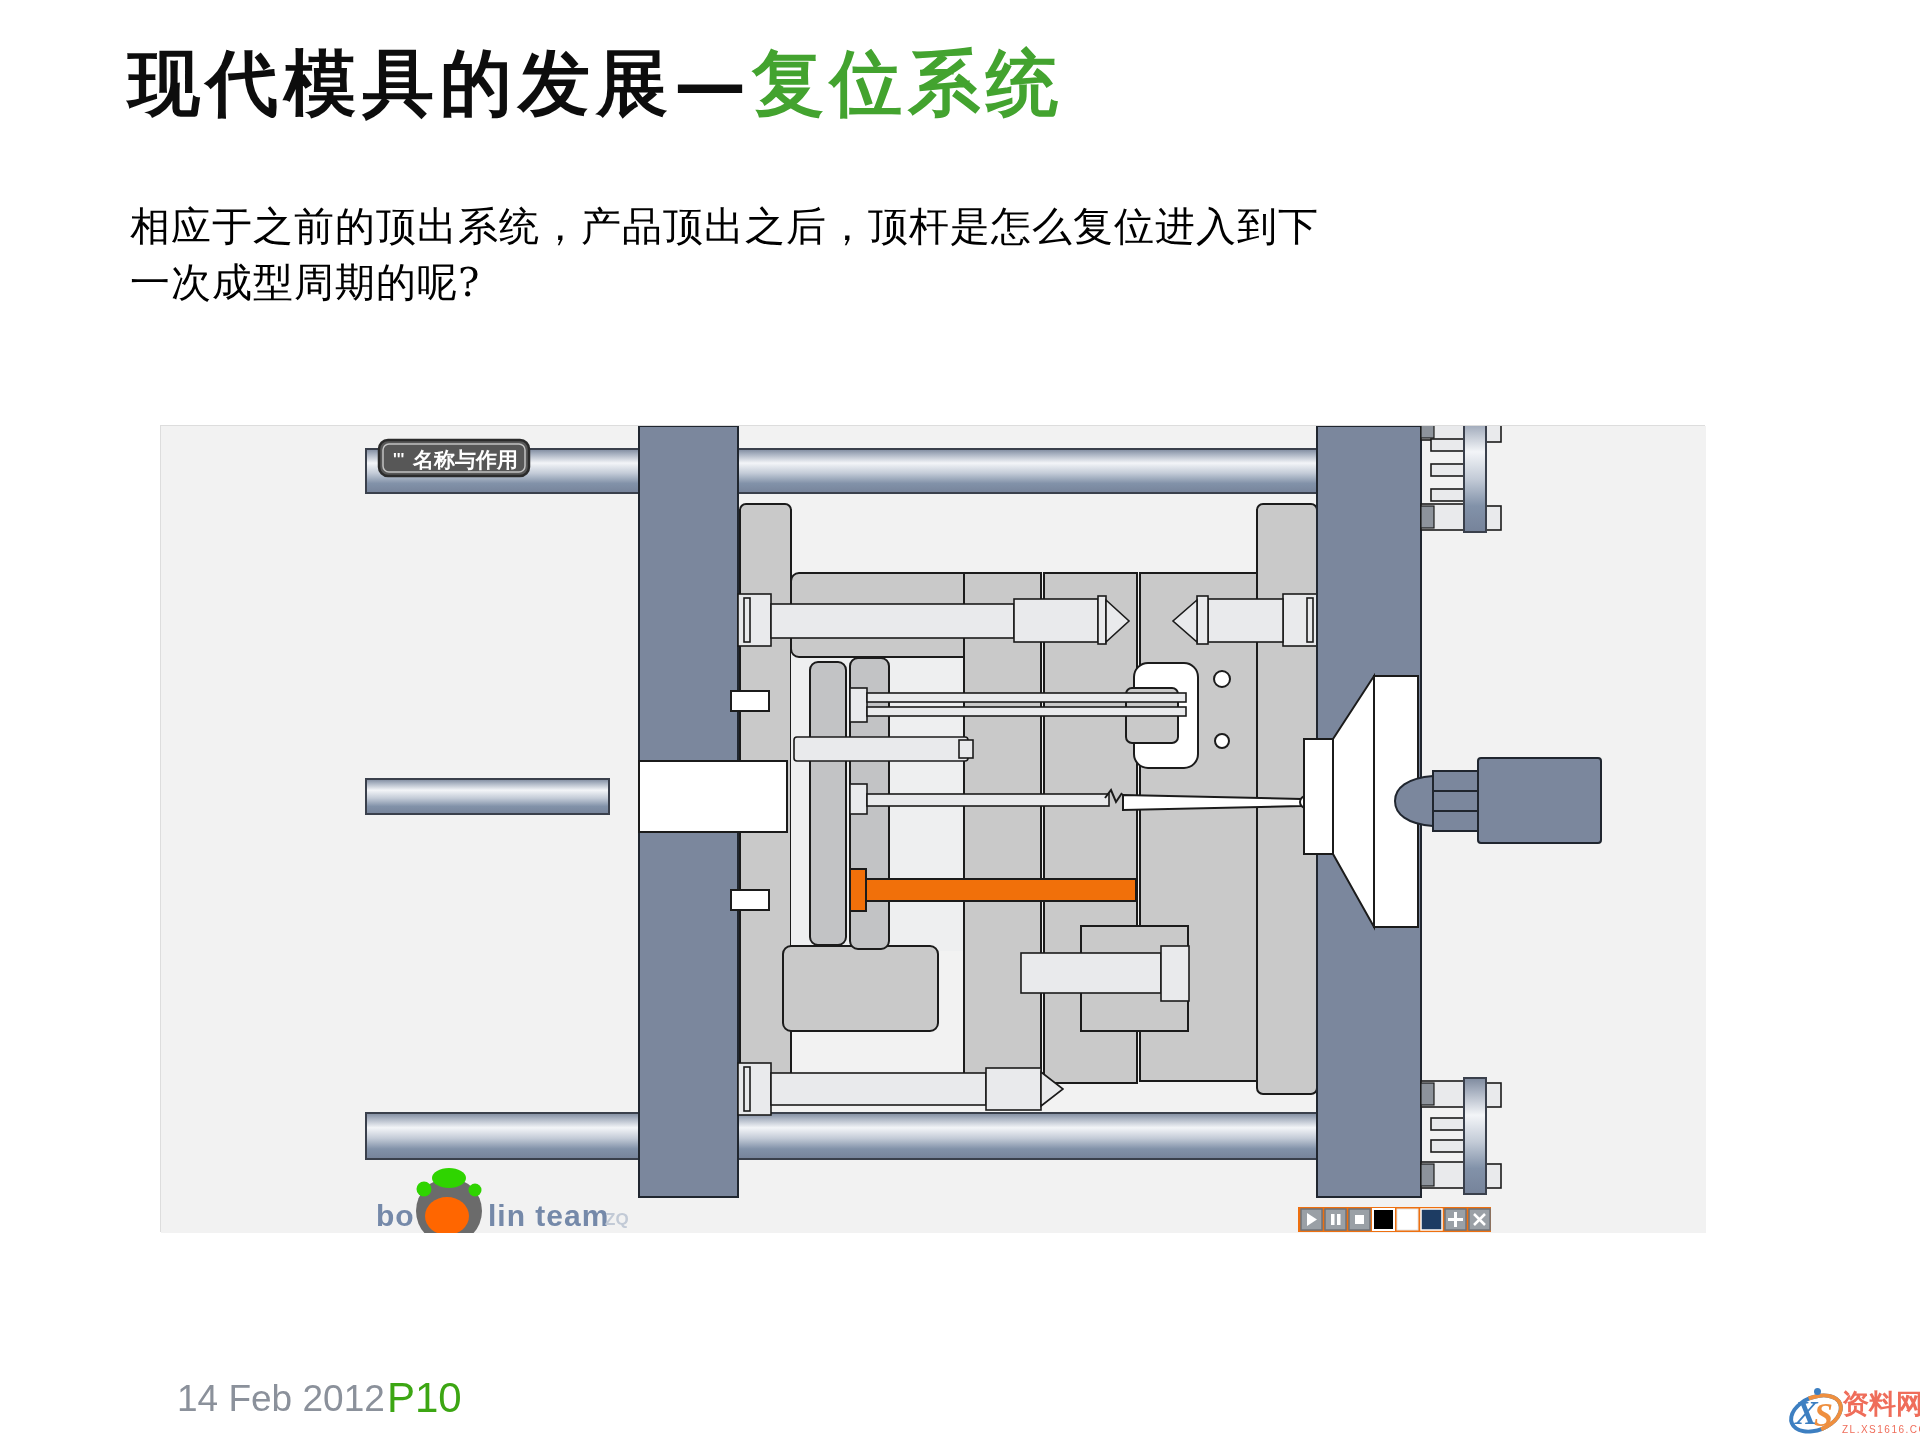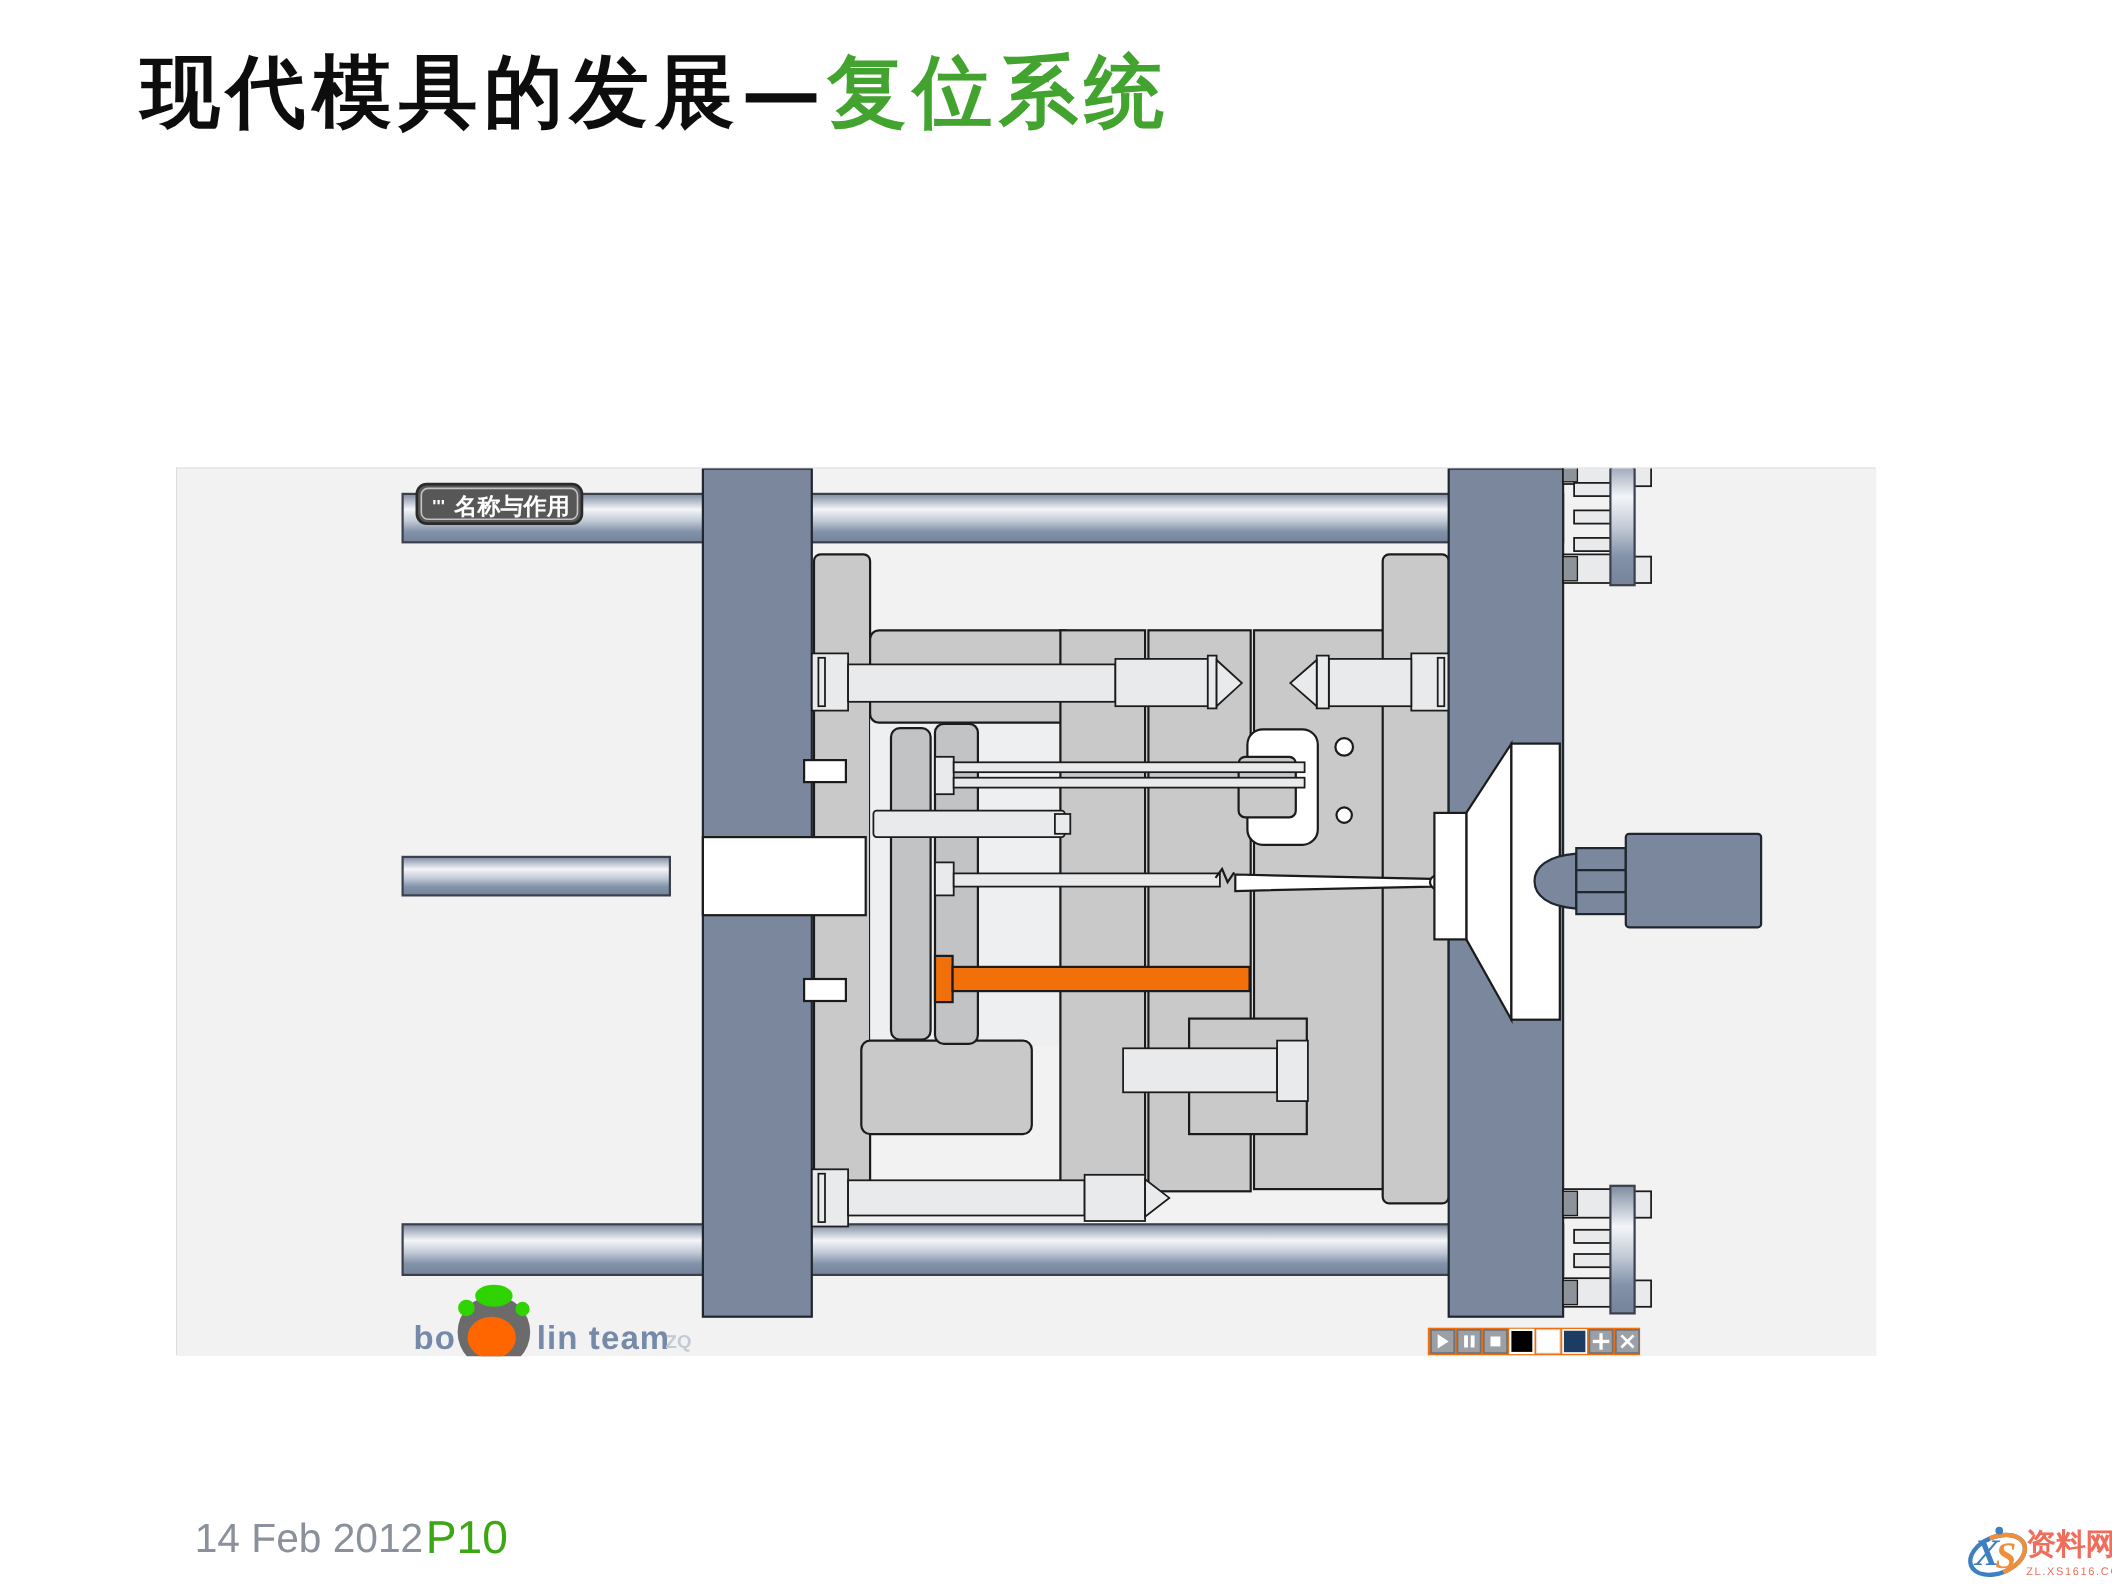--- a/index.html
+++ b/index.html
@@ -71,20 +71,22 @@
     font-family:"DejaVu Serif",serif;white-space:nowrap}
   .wm-site{font-size:10px;color:var(--watermark-red);letter-spacing:1.5px;margin-top:2px;
     white-space:nowrap}
 </style>
 </head>
 <body>
 
 <div class="title"><span>现代模具的发展—</span><span class="hl">复位系统</span></div>
 
 <div class="bodytext">
+  <div>相应于之前的顶出系统，产品顶出之后，顶杆是怎么复位进入到下</div>
+  <div>一次成型周期的呢?</div>
 </div>
 
 <div class="viewer">
 <svg viewBox="0 0 1545 807" xmlns="http://www.w3.org/2000/svg">
   <defs>
     <linearGradient id="gmetal" x1="0" y1="0" x2="0" y2="1">
       <stop offset="0" stop-color="#7e8a9e"></stop>
           <stop offset="0.12" stop-color="#aab3c2"></stop>
       <stop offset="0.32" stop-color="#f3f5f8"></stop>
           <stop offset="0.55" stop-color="#c3cbd7"></stop>

